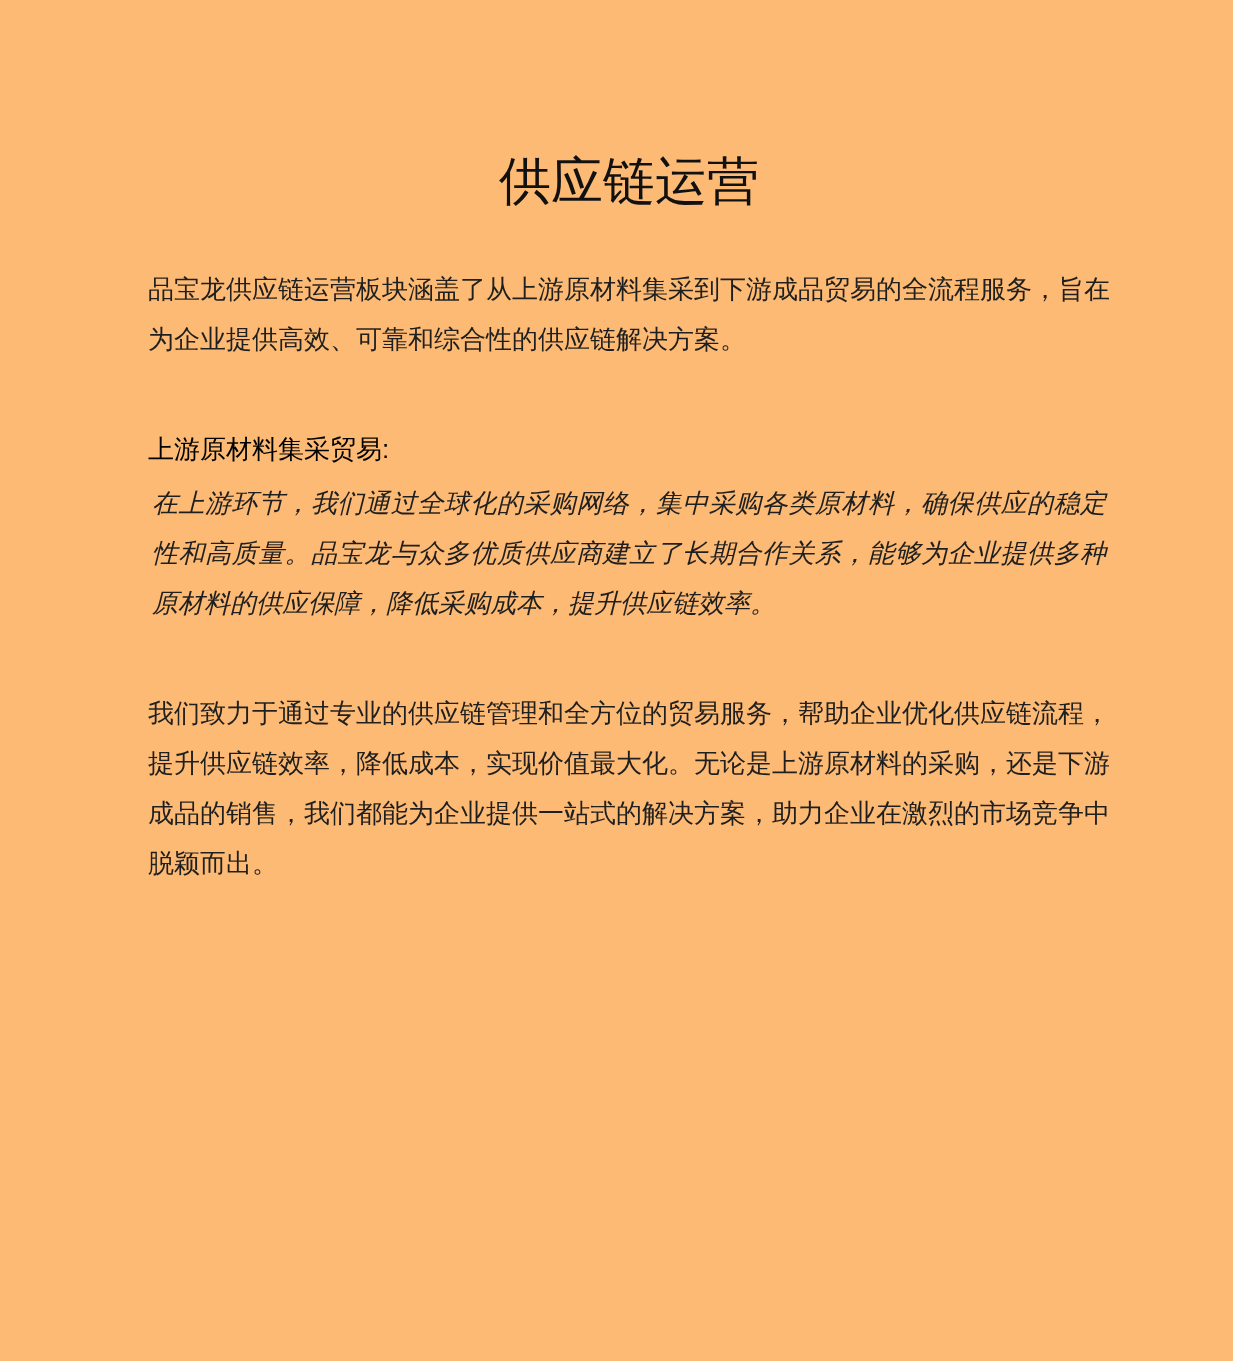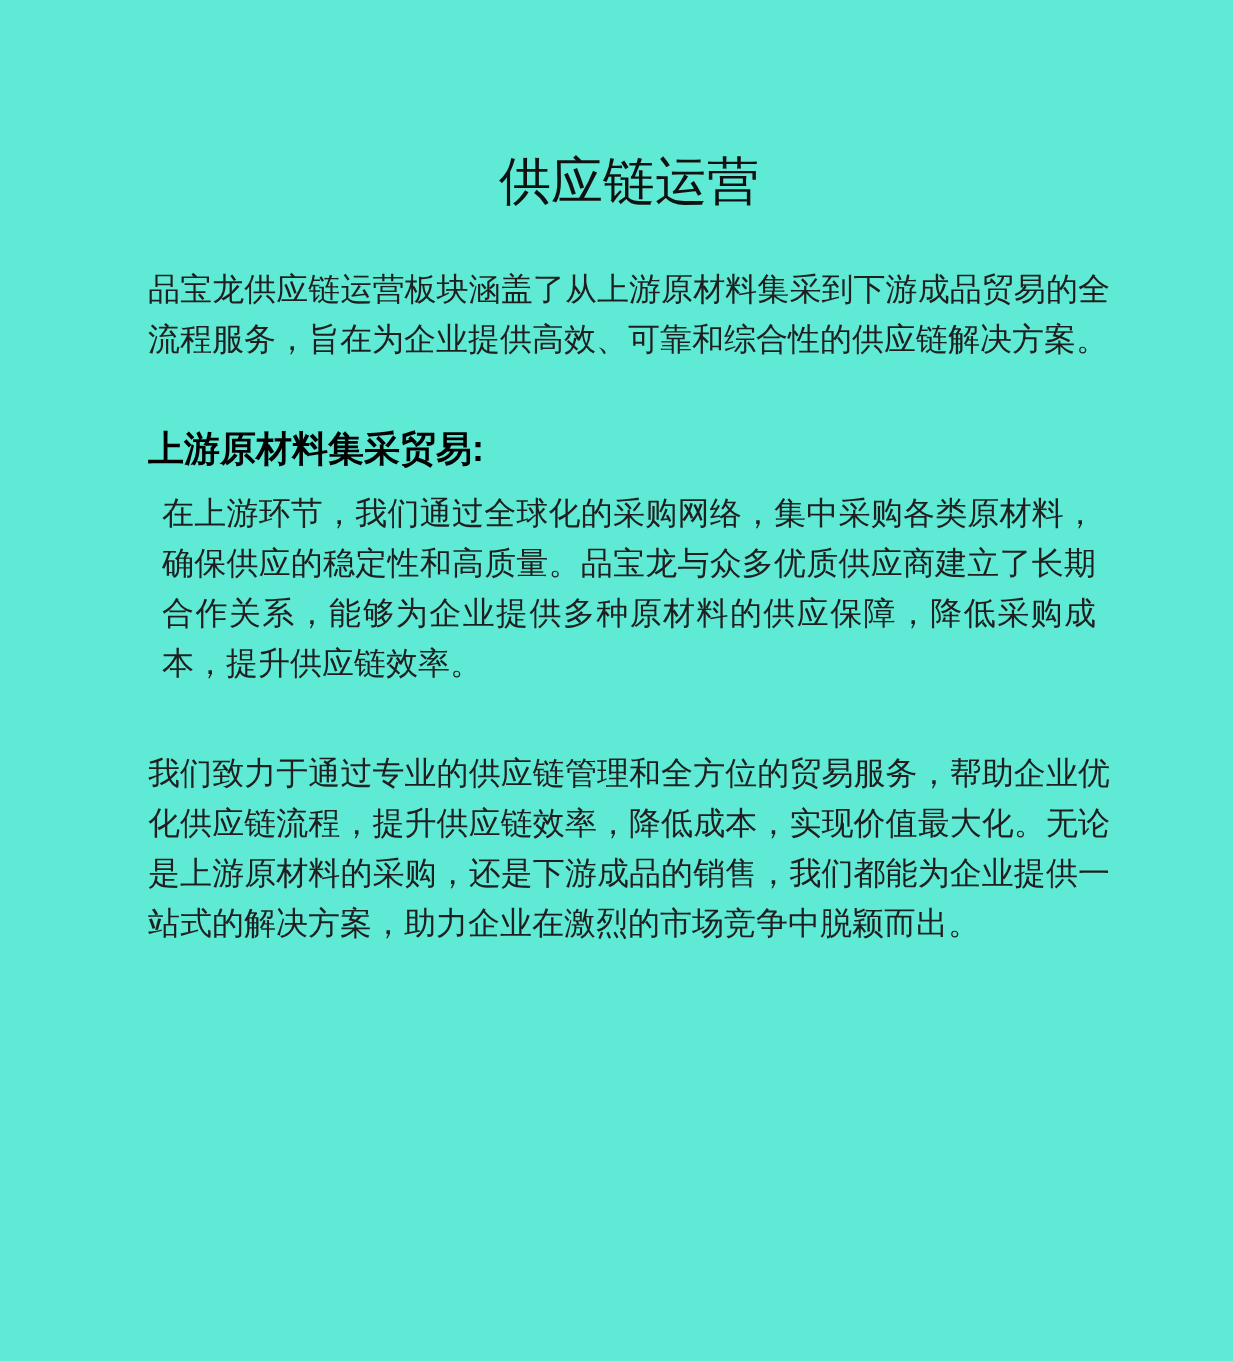--- a/index.html
+++ b/index.html
@@ -4,56 +4,57 @@
 <style>
   html, body {
     margin: 0;
     padding: 0;
     background: #f4f4f4;
     font-family: "Liberation Sans", "DejaVu Sans", sans-serif;
   }
   .viewport {
     width: 1233px;
     min-height: 1361px;
-    background: #5eead4;
+    background: #fdba74;
     box-sizing: border-box;
     overflow: hidden;
   }
   .page {
     box-sizing: content-box;
     width: 962px;
     padding: 150px 123px 120px 148px;
   }
   .title {
     margin: 0 0 52px 0;
     font-size: 52px;
     font-weight: 400;
     line-height: 62px;
     text-align: center;
     color: #111111;
   }
   .para {
     margin: 0 0 60px 0;
-    font-size: 32px;
+    font-size: 26px;
     line-height: 50px;
     color: #1f1f1f;
     text-align: justify;
     text-justify: inter-ideograph;
   }
   .section {
     margin: 0 0 60px 0;
   }
   .section .para {
-    margin: 14px;
+    margin: 4px;
+    font-style: italic;
   }
   .section-heading {
     display: block;
-    font-size: 36px;
+    font-size: 26px;
     line-height: 50px;
-    font-weight: 700;
+    font-weight: 400;
     color: #000000;
   }
   .closing {
     margin-bottom: 0;
   }
 </style>
 </head>
 <body>
 
 <div class="viewport">

